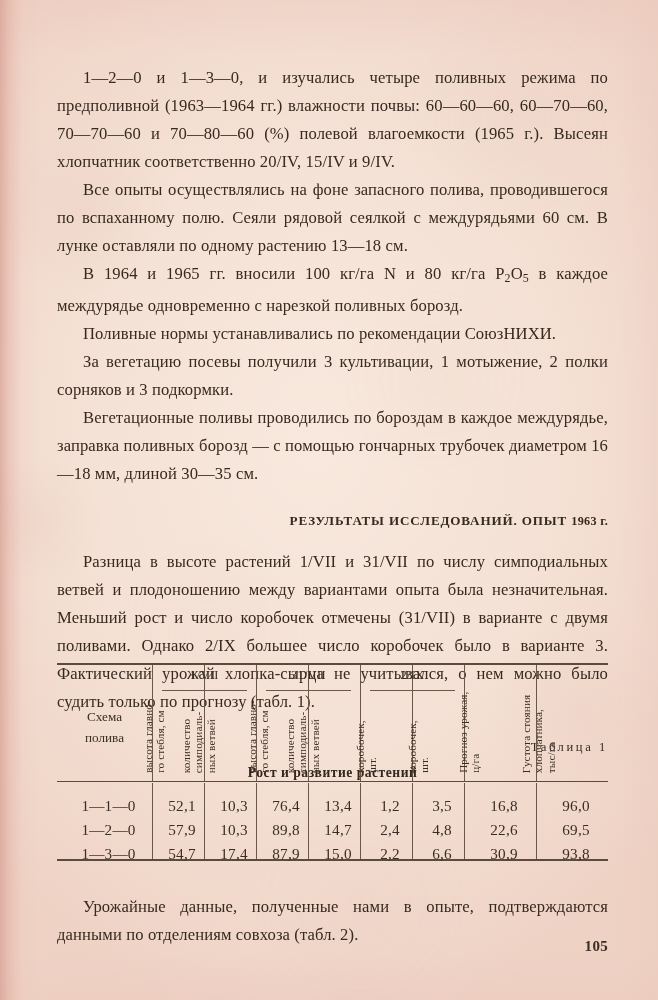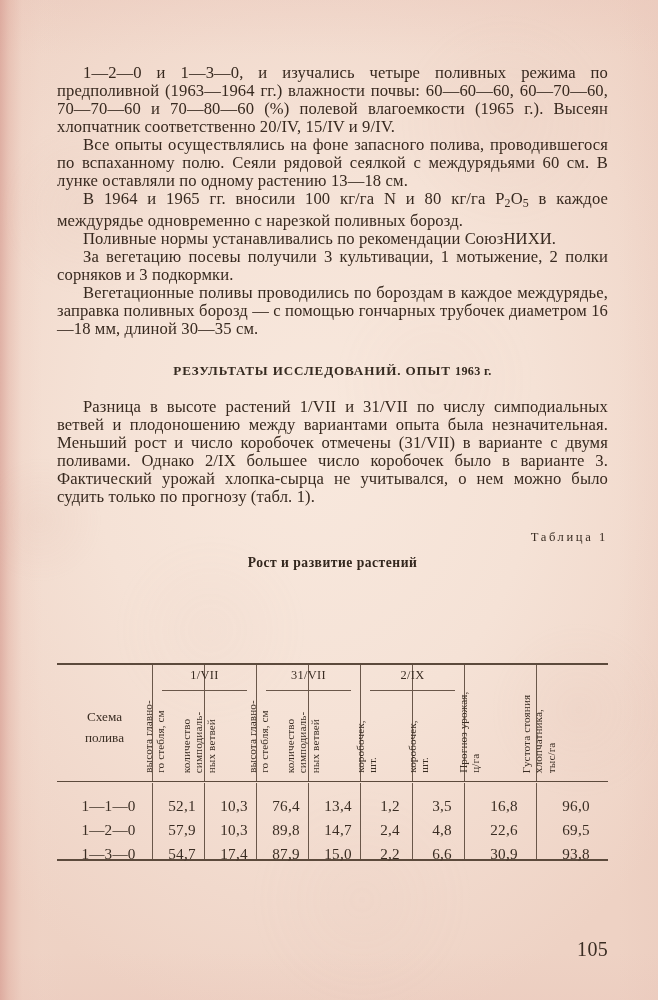--- a/index.html
+++ b/index.html
@@ -61,34 +61,34 @@
   #content {
     position: absolute;
     left: 57px;
     top: 64px;
     width: 551px;
   }
 
   p.body-par {
     margin: 0;
     font-size: 16.6px;
-    line-height: 18px;
+    line-height: 28px;
     text-align: justify;
     text-indent: 26px;
     letter-spacing: 0.12px;
     color: #37291f;
   }
 
   .sup-sub { font-size: 0.72em; vertical-align: -0.25em; }
 
   h2.section-heading {
     margin: 0;
     font-size: 13.1px;
     font-weight: bold;
-    text-align: center;
+    text-align: right;
     letter-spacing: 0.85px;
     color: #352a20;
     font-family: "Liberation Serif", "DejaVu Serif", serif;
   }
   h2.section-heading .yr {
     font-size: 12.2px;
     letter-spacing: 0.3px;
   }
 
   .table-number {
@@ -189,23 +189,24 @@
     text-align: center;
     color: #3a2d23;
     letter-spacing: 0.2px;
   }
   .cell.stub { left: 0; width: 95px; }
 
   #page-number {
     position: absolute;
     right: 50px;
     top: 938px;
-    font-size: 20px;
+    font-size: 15px;
     color: #3a2d23;
     letter-spacing: 0.3px;
+    font-weight: bold;
   }
 </style>
 </head>
 <body>
 
 <div id="page">
   <div id="grain"></div>
 
   <div id="content">
 
@@ -333,15 +334,18 @@
       <div class="cell" style="left:147px; width:52px">17,4</div>
       <div class="cell" style="left:199px; width:52px">87,9</div>
       <div class="cell" style="left:251px; width:52px">15,0</div>
       <div class="cell" style="left:303px; width:52px">2,2</div>
       <div class="cell" style="left:355px; width:52px">6,6</div>
       <div class="cell" style="left:407px; width:72px">30,9</div>
       <div class="cell" style="left:479px; width:72px">93,8</div>
     </div>
   </div>
 
+  <div style="position:absolute; left:57px; top:893px; width:551px;">
+    <p class="body-par">Урожайные данные, полученные нами в опыте, подтверждаются данными по отделениям совхоза (табл. 2).</p>
+  </div>
 
   <div id="page-number">105</div>
 </div>
 
 </body></html>

